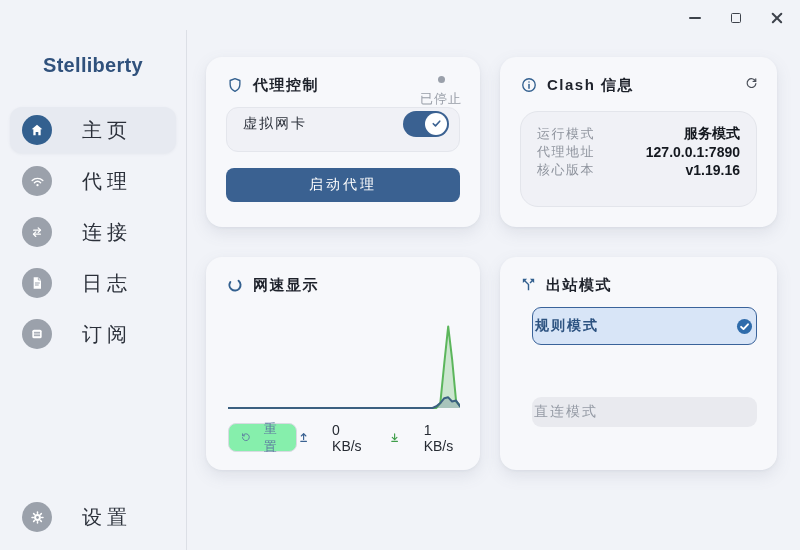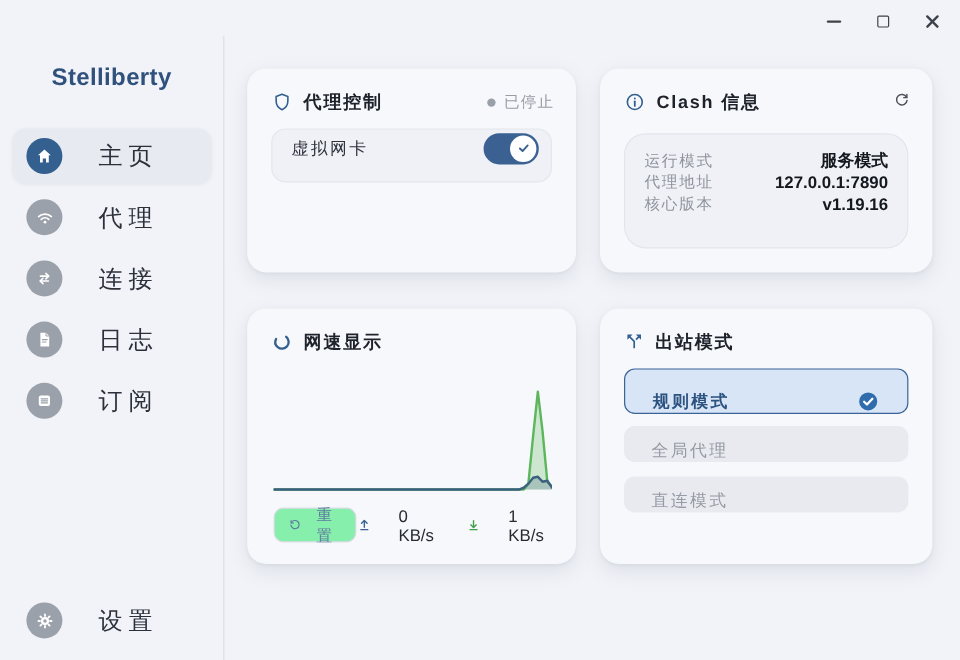--- a/index.html
+++ b/index.html
@@ -36,21 +36,21 @@
   
   .card { position:absolute; background:#f7f8fb; border-radius:16px;
           box-shadow:0 6px 16px rgba(100,110,130,0.13), 0 1px 3px rgba(100,110,130,0.08); }
   #card-proxy    { left:206px; top:57px;  width:274px; height:170px; }
   #card-info     { left:500px; top:57px;  width:277px; height:170px;padding-left:28px; }
   #card-speed    { left:206px; top:257px; width:274px; height:213px; }
   #card-outbound { left:500px; top:257px; width:277px; height:213px; }
   .card-header { position:absolute; left:20px; right:18px; top:19px; height:22px;
                  display:flex; align-items:flex-start; }
   .card-title { margin-left:9px; font-size:15px; font-weight:700; color:#1e222b; letter-spacing:1.5px; }
-  .header-right { margin-left:auto; display:flex; align-items:center; }
+  .header-right { margin-left:auto; display:flex; align-items:center;flex-direction:column; }
   .status { display:flex; align-items:center; gap:7px; color:#979ca6; font-size:13px; letter-spacing:1px; }
   .status-dot { width:7px; height:7px; border-radius:50%; background:#9aa0aa; }
   
   .field-row { position:absolute; left:20px; right:20px; top:50px; height:45px;
                background:#f0f1f6; border:1px solid #e4e6ec; border-radius:12px;
                display:flex; align-items:center; padding:0 10px 12px 16px; }
   .field-label { font-size:14px; color:#2b303a; letter-spacing:2px; }
   .toggle { margin-left:auto; width:46px; height:26px; border-radius:13px; background:#3a6191;
             position:relative; cursor:pointer; }
   .toggle-thumb { position:absolute; right:2px; top:2px; width:22px; height:22px; border-radius:50%;
@@ -70,22 +70,22 @@
   .chart-wrap svg { width:100%; height:100%; display:block; }
   .speed-footer { position:absolute; left:22px; right:20px; top:166px; height:29px;
                   display:flex; align-items:center; }
   .reset-btn { display:flex; align-items:center; gap:6px; height:29px; padding:0 11px;
                border:1px solid #d8dbe2; border-radius:8px; background:#86efac;
                color:#5e7ba0; font-size:13px; letter-spacing:2px; cursor:pointer; }
   .speed-group { display:flex; align-items:center; gap:22px; font-size:14px; color:#262b33; }
   .speed-up { margin-left:auto; }
   .speed-down { margin-left:20px; }
   
-  .option { position:absolute; left:20px; right:20px; display:flex; align-items:flex-end;
-            padding:0 23px; border-radius:9px; cursor:pointer; font-size:14px; letter-spacing:2px; }
+  .option { position:absolute; left:32px; right:20px; display:flex; align-items:center;
+            padding:0 2px; border-radius:9px; cursor:pointer; font-size:14px; letter-spacing:2px; }
   .option.selected { top:50px; height:38px; background:#d8e5f7; border:1.5px solid #3a639a;
                      font-weight:700; color:#2c5280; }
   .option.o2 { top:98px;  height:30px; background:#e9eaef; color:#959ba5; }
   .option.o3 { top:140px; height:30px; background:#e9eaef; color:#959ba5; }
   .option .check { margin-left:auto; display:flex; align-items:center; }
 </style>
 </head>
 <body>
 
 <div class="win-controls">
@@ -192,20 +192,21 @@
   <div class="field-row">
     <span class="field-label">虚拟网卡</span>
     <span class="toggle">
       <span class="toggle-thumb">
         <svg width="13" height="13" viewBox="0 0 18 18" fill="none" stroke="#3a6191" stroke-width="2.2" stroke-linecap="round" stroke-linejoin="round">
             <path d="M4.5 9.3 L7.6 12.3 L13.5 5.8"></path>
           </svg>
       </span>
     </span>
   </div>
+  <button class="primary-btn">启动代理</button>
 </div>
 
 <div class="card" id="card-info">
   <div class="card-header">
     <svg width="18" height="18" viewBox="0 0 24 24" fill="none" stroke="#33608f" stroke-width="1.8">
         <circle cx="12" cy="12" r="8.3"></circle>
         <circle cx="12" cy="8.1" r="1.05" fill="#33608f" stroke="none"></circle>
         <path d="M12 11.2 V16.4" stroke-width="2" stroke-linecap="round"></path>
       </svg>
     <span class="card-title">Clash 信息</span>
@@ -283,19 +284,16 @@
   </div>
   <div class="option selected">
     <span>规则模式</span>
     <span class="check">
       <svg width="19" height="19" viewBox="0 0 24 24">
           <circle cx="12" cy="12" r="9.5" fill="#2f6cab"></circle>
           <path d="M7.7 12.4 L10.7 15.3 L16.4 9.2" stroke="#fff" stroke-width="2.4" fill="none" stroke-linecap="round" stroke-linejoin="round"></path>
         </svg>
     </span>
   </div>
-  <div class="option o2">
-    <span>全局代理</span>
-  </div>
   <div class="option o3">
     <span>直连模式</span>
   </div>
 </div>
 
 </body></html>

